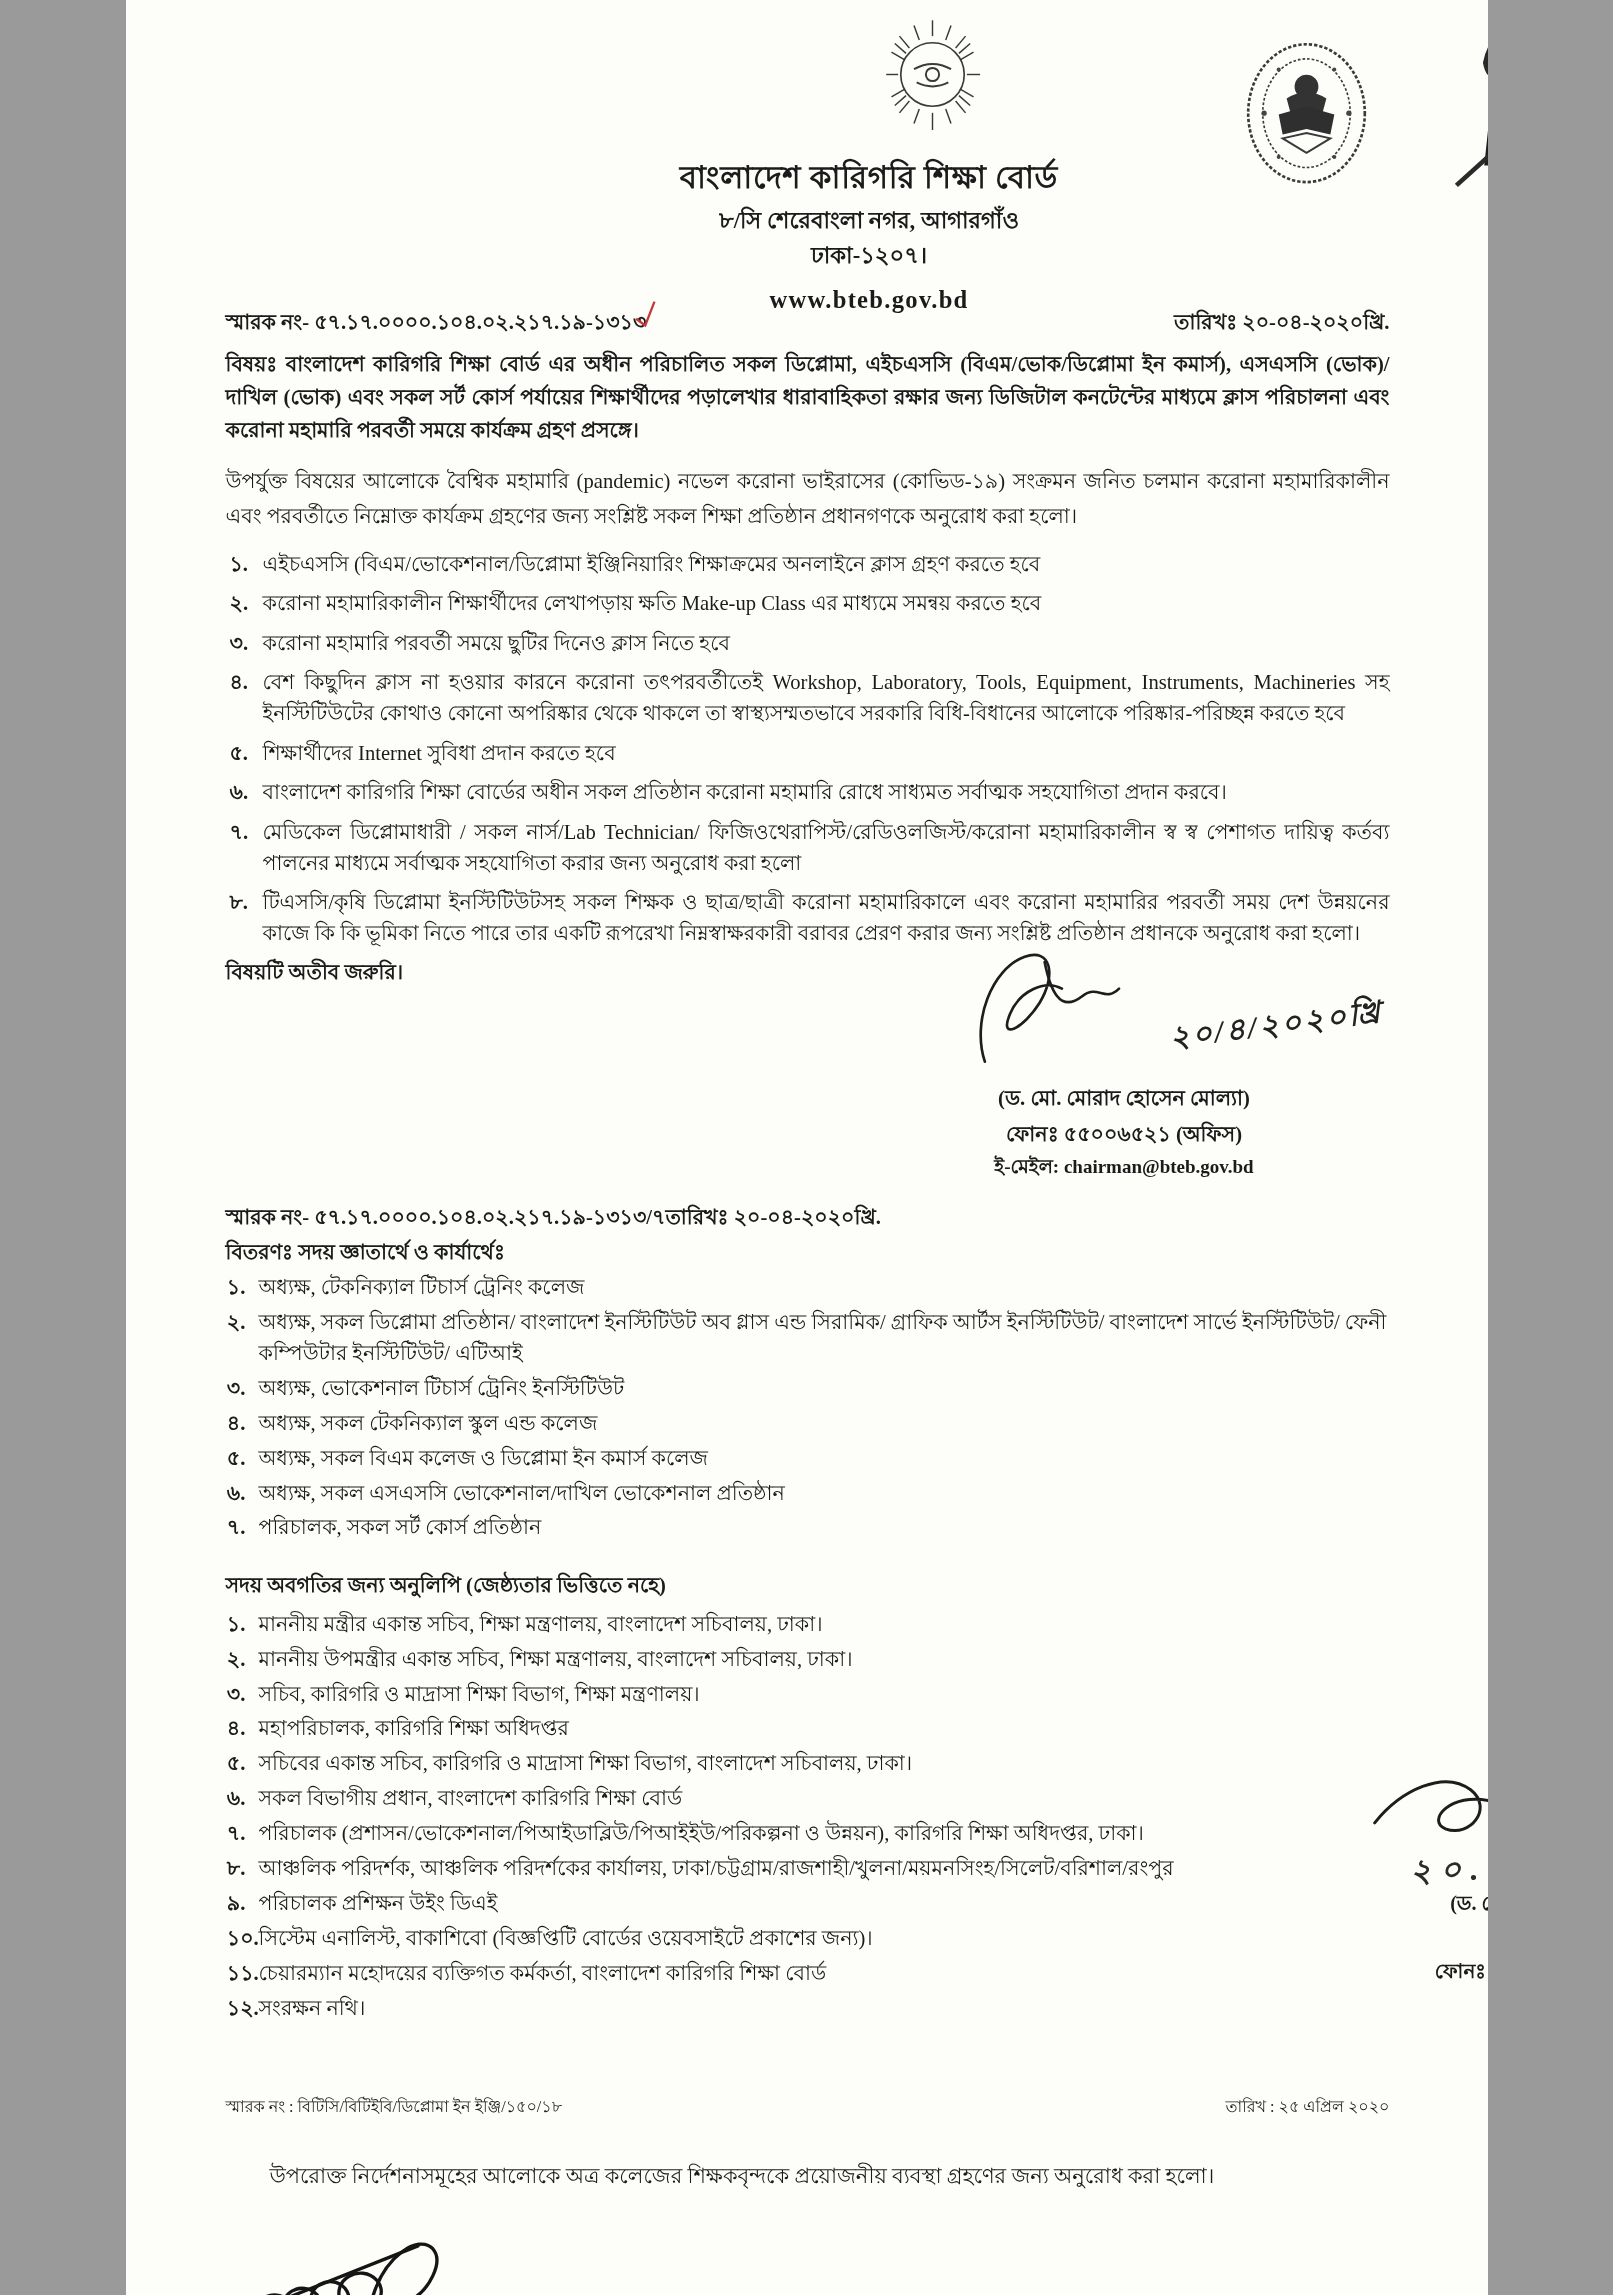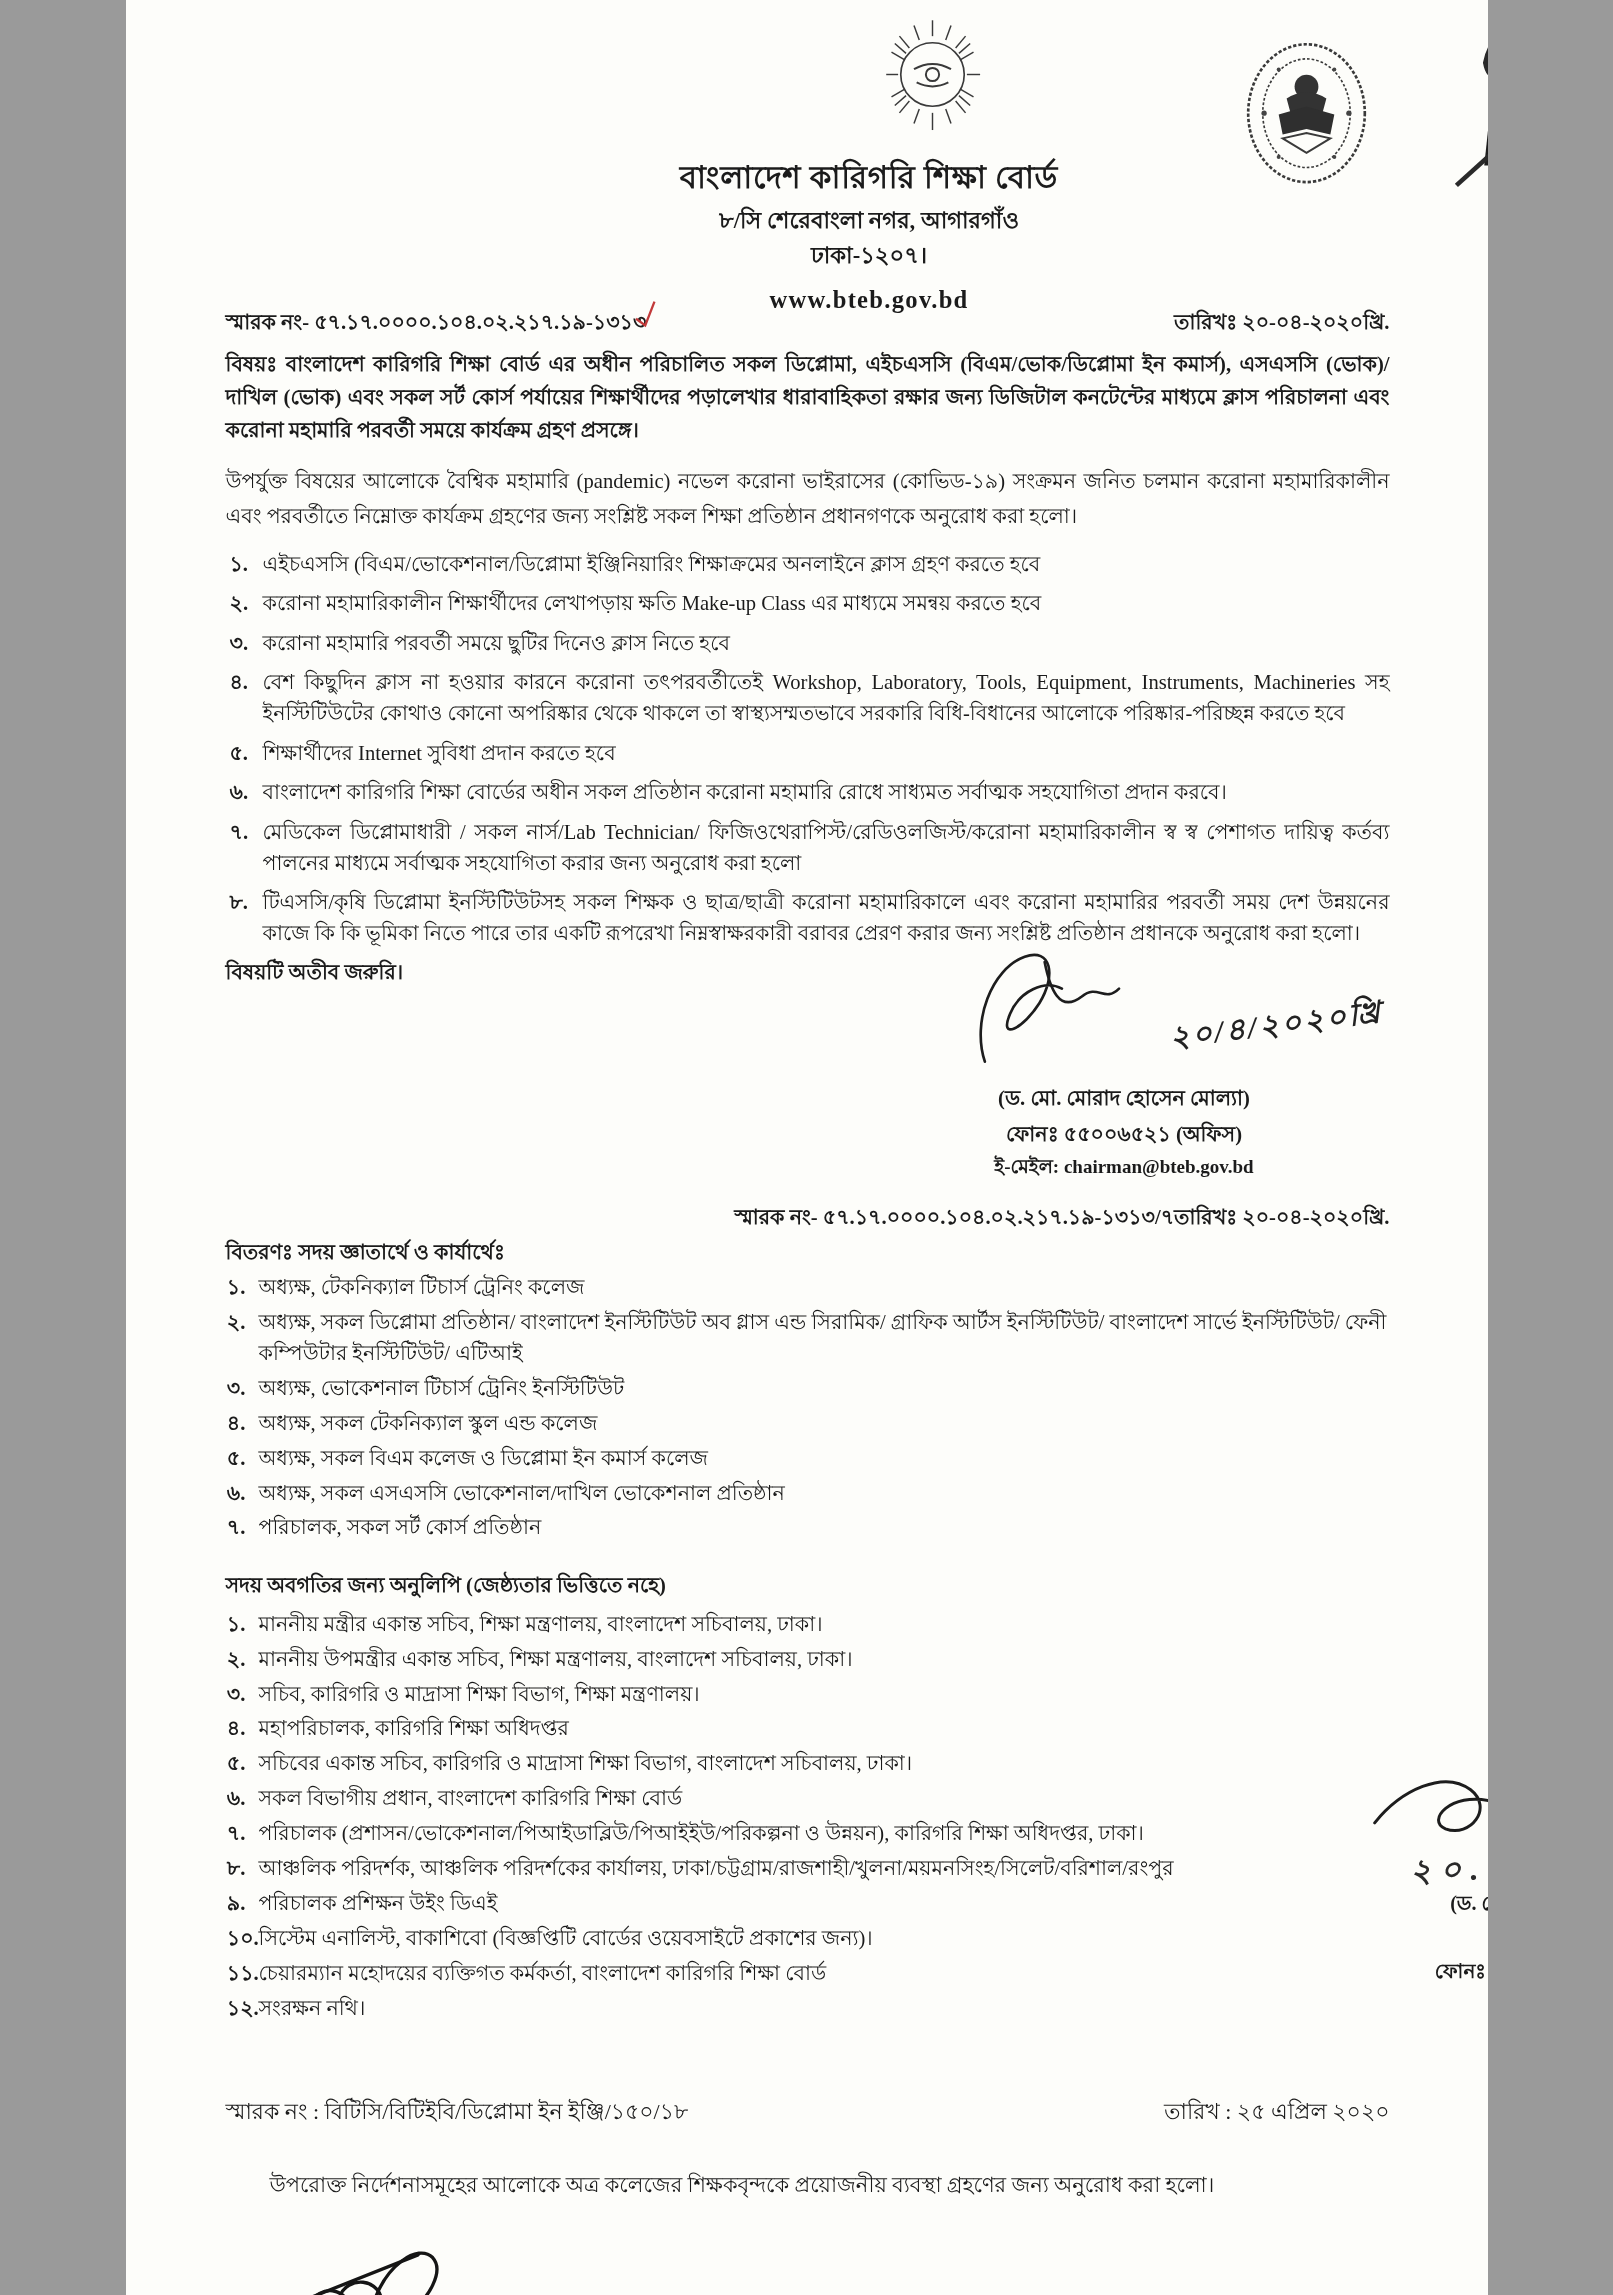--- a/index.html
+++ b/index.html
@@ -47,41 +47,41 @@
   .hand-date{
     position:absolute;right:6.6px;top:63px;
     font-size:30.5px;font-style:italic;font-weight:600;
     transform:rotate(-7deg);letter-spacing:2.7px;color:#222;
   }
   .sign-name{font-size:20.6px;font-weight:600;}
   .sign-title{font-size:21px;font-weight:600;margin-top:6.6px;}
   .sign-phone{font-size:20.6px;font-weight:700;margin-top:8px;}
   .sign-email{font-size:19px;font-weight:600;margin-top:5.3px;}
   
-  .memo-row2{display:flex;justify-content:flex-end;margin-top:22.6px;font-weight:600;}
+  .memo-row2{display:flex;justify-content:flex-start;margin-top:22.6px;font-weight:600;}
   .dist-heading{margin-top:4px;font-weight:700;}
   ol.tight{list-style:none;margin:4px 0 0 0;padding:0;}
   ol.tight li{position:relative;padding-left:33px;margin-bottom:4px;font-weight:500;}
   ol.tight li .num{position:absolute;left:1.3px;top:0;font-weight:600;}
   .cc-heading{margin-top:26.5px;font-weight:700;}
   
   .sec-block{
     position:absolute;left:1125px;top:1453px;width:398px;
     text-align:center;line-height:1.3;
   }
   .sec-scribble{position:relative;height:86px;}
   .sec-hand-date{
     font-size:32px;font-style:italic;font-weight:600;
     letter-spacing:9.3px;color:#2a2a2a;transform:rotate(-2deg);
   }
   .sec-name{font-size:20px;font-weight:600;margin-top:2.7px;}
   .sec-title{font-size:20.6px;font-weight:600;margin-top:5.3px;}
   .sec-phone{font-size:20px;font-weight:700;margin-top:9.3px;}
   
-  .memo-row3{display:flex;justify-content:space-between;margin-top:72px;font-size:22px;font-weight:500;}
+  .memo-row3{display:flex;justify-content:space-between;margin-top:72px;font-size:16px;font-weight:500;}
   .forward-note{margin-top:42px;text-indent:44px;font-size:21px;font-weight:500;}
   .principal-block{margin-top:29px;line-height:1.55;}
   .principal-scribble{height:136px;margin-left:-6.6px;}
 </style>
 </head>
 <body>
 
 <div class="page">
 
   <div class="seal-sunburst">

